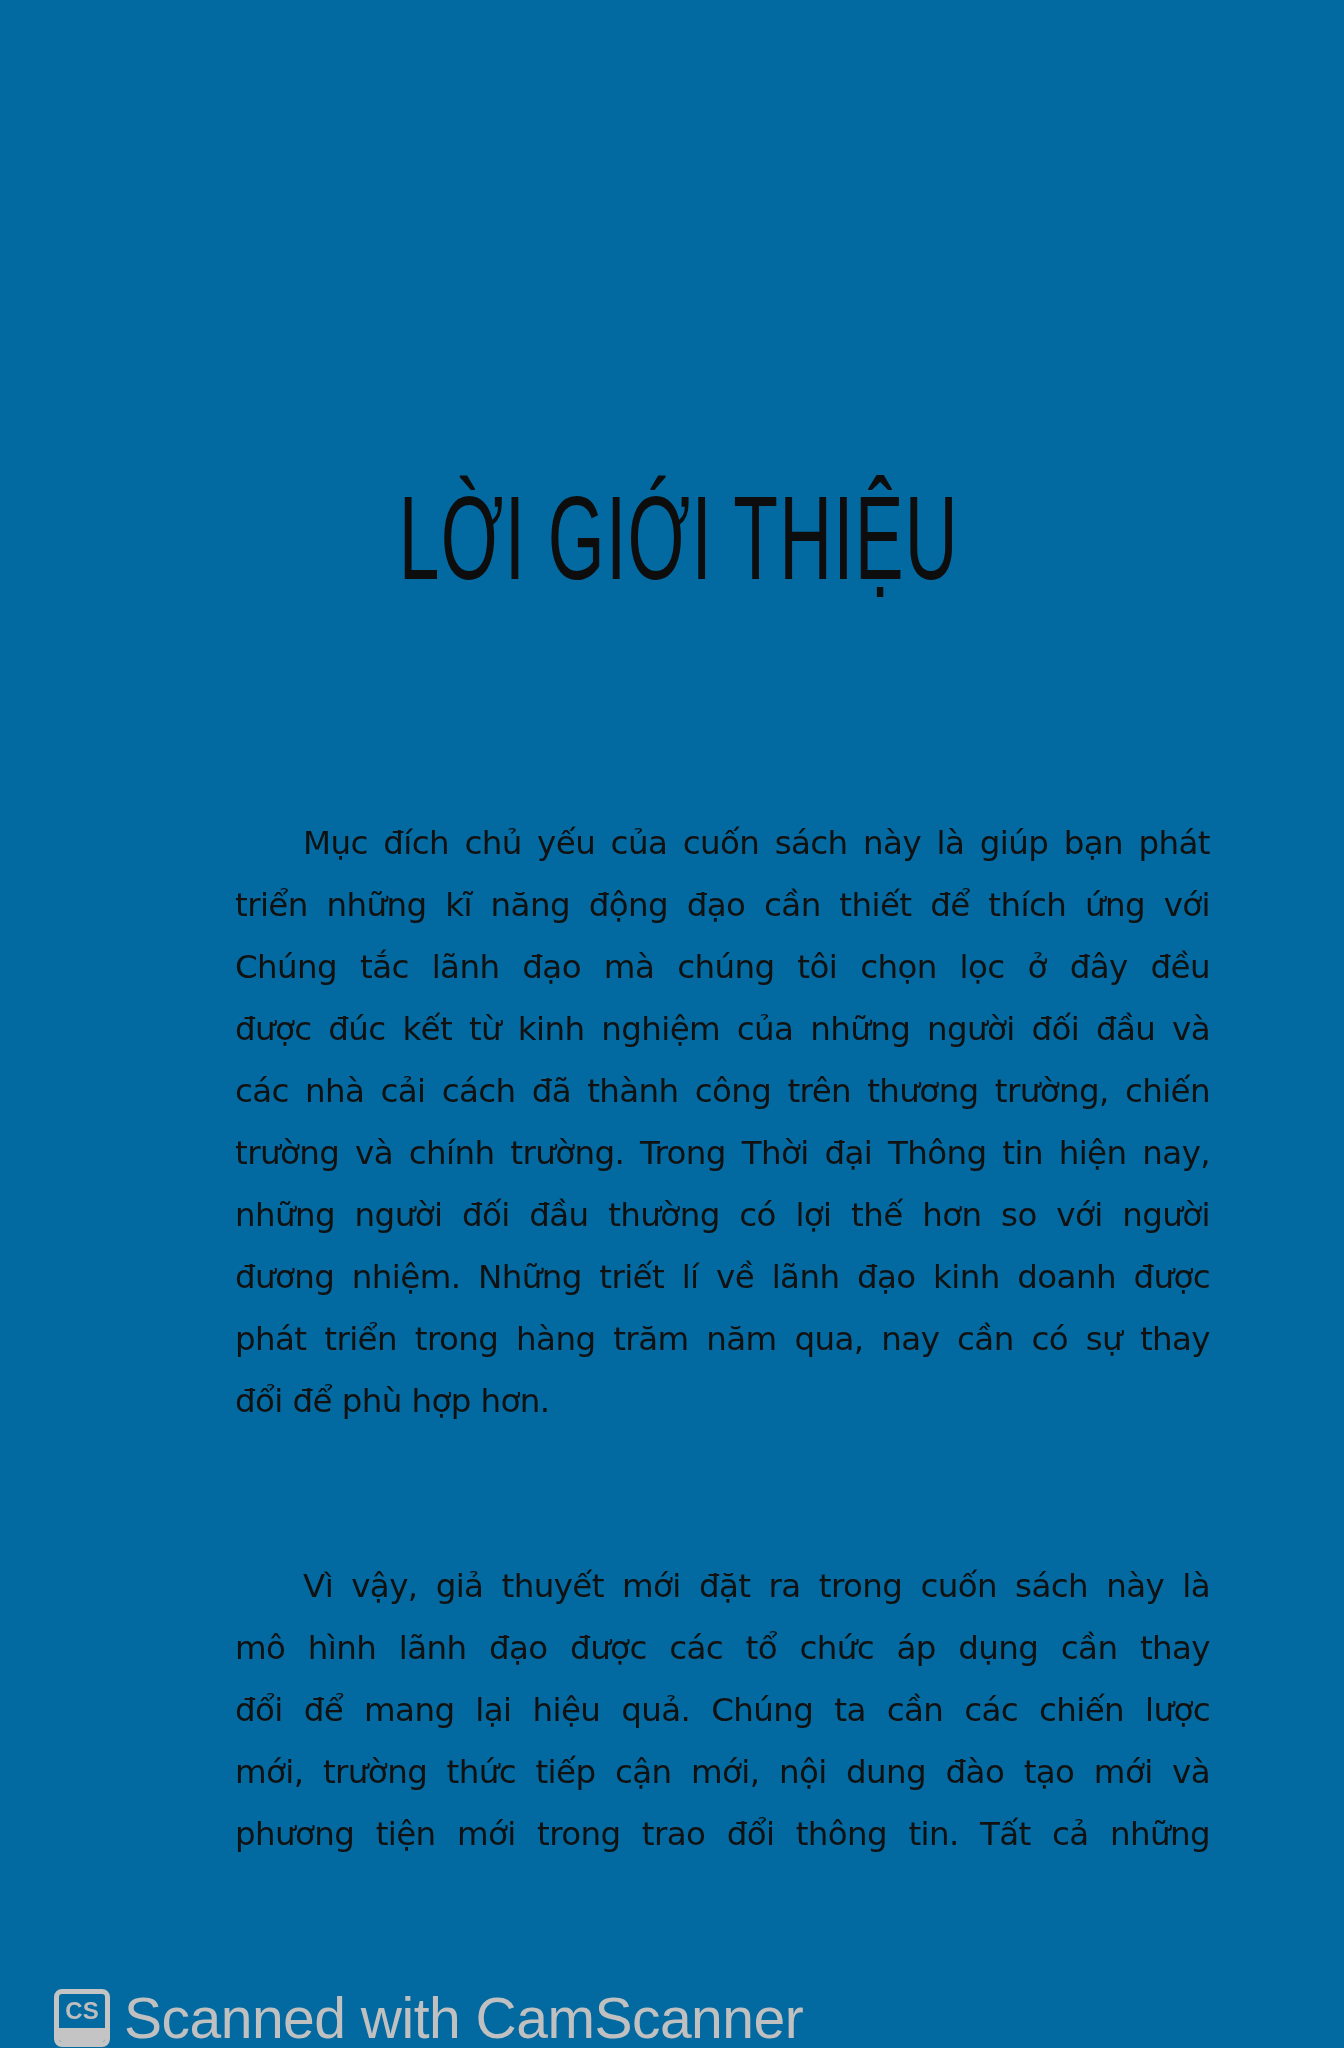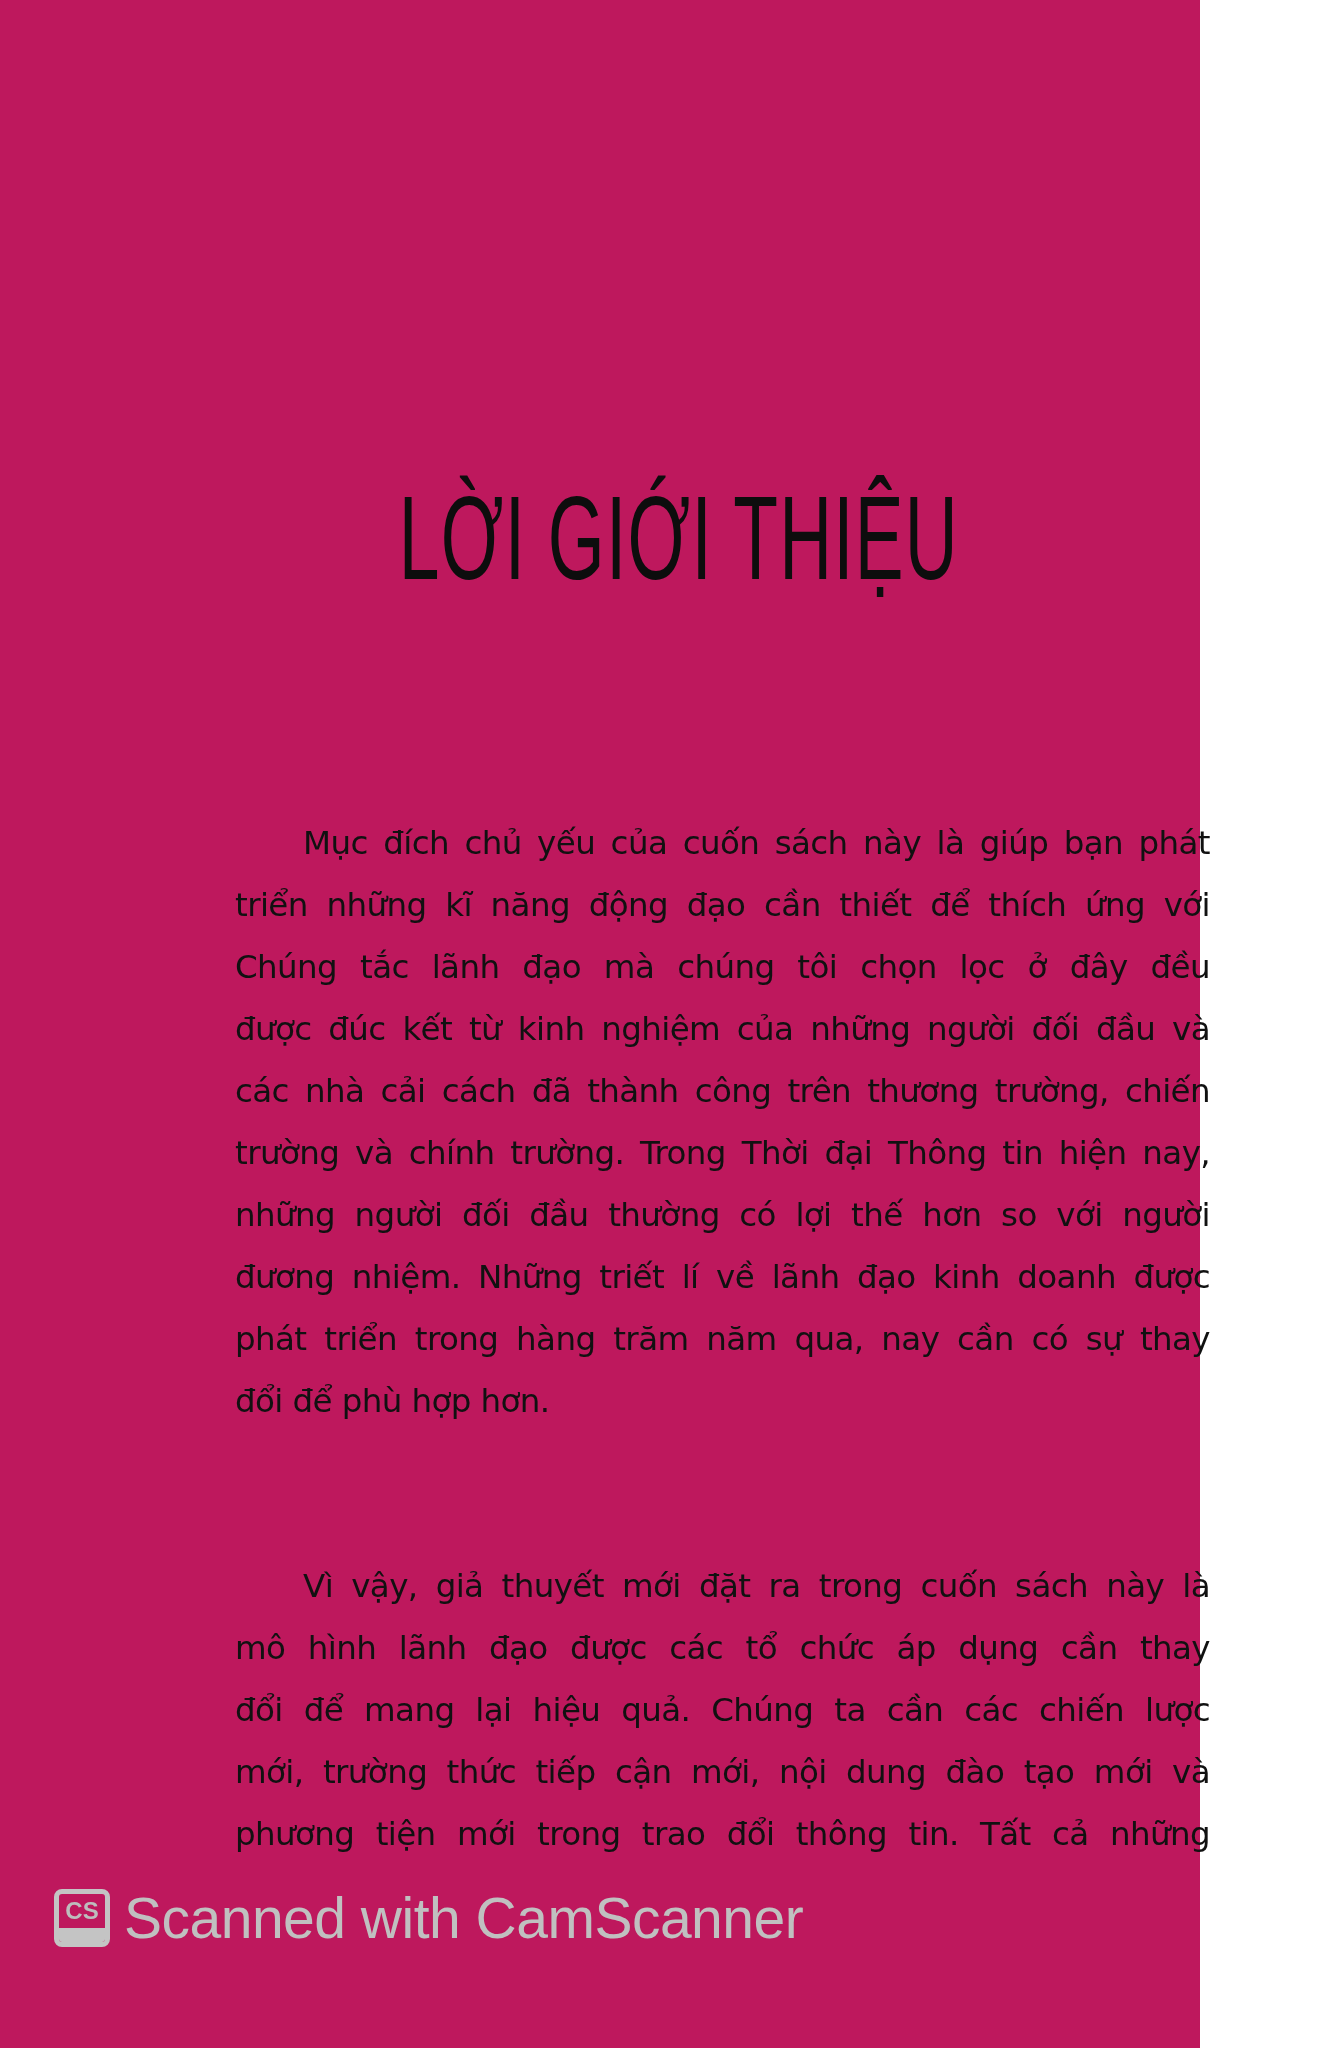--- a/index.html
+++ b/index.html
@@ -11,23 +11,23 @@
       width: 1344px;
       height: 2048px;
       position: relative;
       overflow: hidden;
       font-family: "DejaVu Sans", sans-serif;
       color: #111111;
     }
     .page {
       position: absolute;
       left: 0; top: 0;
-      width: 1200px;
+      width: 1344px;
       height: 2048px;
-      background: #be185d;
+      background: #0369a1;
     }
     .title {
       position: absolute;
       left: 0;
       width: 1344px;
       top: 468px;
       text-align: center;
       font-family: "Liberation Sans", sans-serif;
       font-weight: 400;
       font-size: 118px;
@@ -60,21 +60,21 @@
     }
     .line.indent {
       padding-left: 68px;
     }
     #para-1 { top: 812px; }
     #para-2 { top: 1555px; }
 
     .watermark {
       position: absolute;
       left: 54px;
-      top: 1888px;
+      top: 1988px;
       height: 60px;
       display: flex;
       align-items: center;
       gap: 14px;
       color: #bdbdbd;
     }
     .cs-logo {
       width: 56px;
       height: 58px;
       border: 5px solid #c4c4c4;

